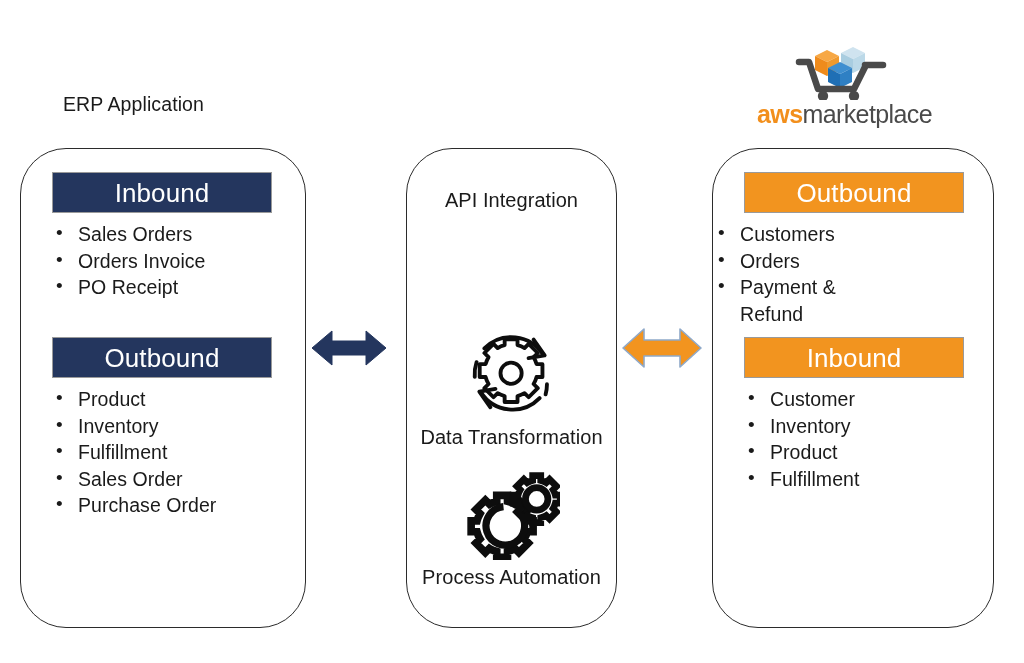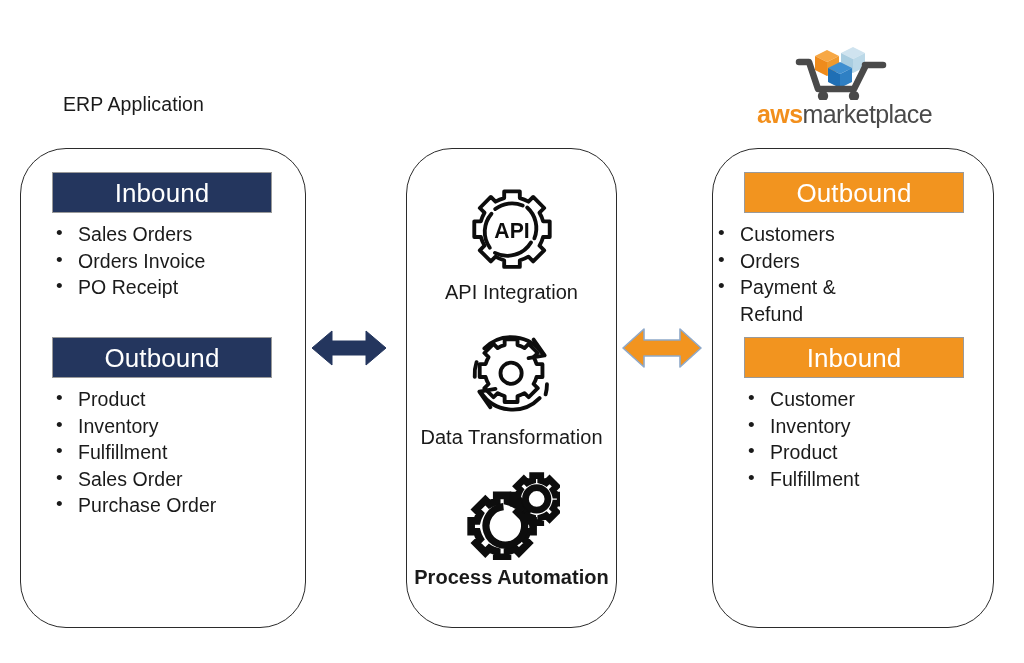--- a/index.html
+++ b/index.html
@@ -152,32 +152,20 @@
 
 <div class="arrow-wrap" style="left:310px; top:325px;">
   <svg width="78" height="46" viewBox="0 0 78 46">
     <polygon points="2,23 22,6 22,16 56,16 56,6 76,23 56,40 56,30 22,30 22,40" fill="#24365e" stroke="#24365e" stroke-width="1"></polygon>
   </svg>
 </div>
 
 <div class="panel" id="mid-panel"></div>
 
 <div class="cap" style="left:406px; top:185px;">
-  <div class="cap-icon">
-    <svg width="92" height="92" viewBox="0 0 100 100">
-      <g fill="none" stroke="#0d0d0d" stroke-width="4.2" stroke-linejoin="round" stroke-linecap="round">
-        <path d="M41.5 7 h17 v7.2 a37 37 0 0 1 9.4 3.9 l5.1-5.1 l12 12 l-5.1 5.1 a37 37 0 0 1 3.9 9.4 h7.2 v17 h-7.2 a37 37 0 0 1-3.9 9.4 l5.1 5.1 l-12 12 l-5.1-5.1 a37 37 0 0 1-9.4 3.9 v7.2 h-17 v-7.2 a37 37 0 0 1-9.4-3.9 l-5.1 5.1 l-12-12 l5.1-5.1 a37 37 0 0 1-3.9-9.4 h-7.2 v-17 h7.2 a37 37 0 0 1 3.9-9.4 l-5.1-5.1 l12-12 l5.1 5.1 a37 37 0 0 1 9.4-3.9 z"></path>
-        <path d="M66.5 24.5 a30 30 0 0 1 7.8 33.5"></path>
-        <path d="M70.6 62.5 A30 30 0 0 1 31.5 73.8"></path>
-        <path d="M25.9 68.2 A30 30 0 0 1 27.7 31.2"></path>
-        <path d="M31.8 26.1 A30 30 0 0 1 61.6 22.3"></path>
-      </g>
-      <text x="50" y="58" text-anchor="middle" font-family="'Liberation Sans', sans-serif" font-size="23" font-weight="bold" fill="#0d0d0d">API</text>
-    </svg>
-  </div>
   <div class="cap-label">API Integration</div>
 </div>
 
 <div class="cap" style="left:406px; top:330px;text-align:center;">
   <div class="cap-icon">
     <svg width="96" height="92" viewBox="0 0 104 100">
       <g fill="none" stroke="#0d0d0d" stroke-width="4.2" stroke-linejoin="round" stroke-linecap="round">
         <path d="M44 10 h14 v6.4 a28 28 0 0 1 7.6 3.2 l4.5-4.5 l9.9 9.9 l-4.5 4.5 a28 28 0 0 1 3.2 7.6 h6.4 v14 h-6.4 a28 28 0 0 1-3.2 7.6 l4.5 4.5 l-9.9 9.9 l-4.5-4.5 a28 28 0 0 1-7.6 3.2 v6.4 h-14 v-6.4 a28 28 0 0 1-7.6-3.2 l-4.5 4.5 l-9.9-9.9 l4.5-4.5 a28 28 0 0 1-3.2-7.6 h-6.4 v-14 h6.4 a28 28 0 0 1 3.2-7.6 l-4.5-4.5 l9.9-9.9 l4.5 4.5 a28 28 0 0 1 7.6-3.2 z"></path>
         <circle cx="51" cy="47" r="11.5"></circle>
         <path d="M22 20 A41 41 0 0 1 86 27"></path>
@@ -185,21 +173,21 @@
         <path d="M82 74 A41 41 0 0 1 18 67.5"></path>
         <polyline points="28.5,84 16.5,67 34,64"></polyline>
         <path d="M13.5 35 A41 41 0 0 0 11.5 51"></path>
         <path d="M90 59 A41 41 0 0 1 88.5 70"></path>
       </g>
     </svg>
   </div>
   <div class="cap-label">Data Transformation</div>
 </div>
 
-<div class="cap" style="left:406px; top:470px;font-weight:bold;">
+<div class="cap" style="left:406px; top:470px;">
   <div class="cap-icon">
     <svg width="96" height="88" viewBox="0 0 106 98">
       <g fill="none" stroke="#0d0d0d" stroke-width="8.5" stroke-linejoin="miter" stroke-linecap="butt">
         <path d="M36 26 h12 v6.5 a30 30 0 0 1 8.1 3.4 l4.6-4.6 l10.5 10.5 l-4.6 4.6 a30 30 0 0 1 3.4 8.1 h6.5 v12 h-6.5 a30 30 0 0 1-3.4 8.1 l4.6 4.6 l-10.5 10.5 l-4.6-4.6 a30 30 0 0 1-8.1 3.4 v6.5 h-12 v-6.5 a30 30 0 0 1-8.1-3.4 l-4.6 4.6 l-10.5-10.5 l4.6-4.6 a30 30 0 0 1-3.4-8.1 h-6.5 v-12 h6.5 a30 30 0 0 1 3.4-8.1 l-4.6-4.6 l10.5-10.5 l4.6 4.6 a30 30 0 0 1 8.1-3.4 z"></path>
         <path d="M61.5 45.5 A21.5 21.5 0 1 1 43.5 38.5" stroke-width="8"></path>
       </g>
       <g fill="none" stroke="#0d0d0d" stroke-width="7.5" stroke-linejoin="miter">
         <path d="M76 4 h9 v5.4 a22 22 0 0 1 6 2.5 l3.8-3.8 l7.8 7.8 l-3.8 3.8 a22 22 0 0 1 2.5 6 h5.4 v9 h-5.4 a22 22 0 0 1-2.5 6 l3.8 3.8 l-7.8 7.8 l-3.8-3.8 a22 22 0 0 1-6 2.5 v5.4 h-9 v-5.4 a22 22 0 0 1-6-2.5 l-3.8 3.8 l-7.8-7.8 l3.8-3.8 a22 22 0 0 1-2.5-6 h-5.4 v-9 h5.4 a22 22 0 0 1 2.5-6 l-3.8-3.8 l7.8-7.8 l3.8 3.8 a22 22 0 0 1 6-2.5 z"></path>
         <circle cx="80.5" cy="30" r="12.5"></circle>
       </g>

